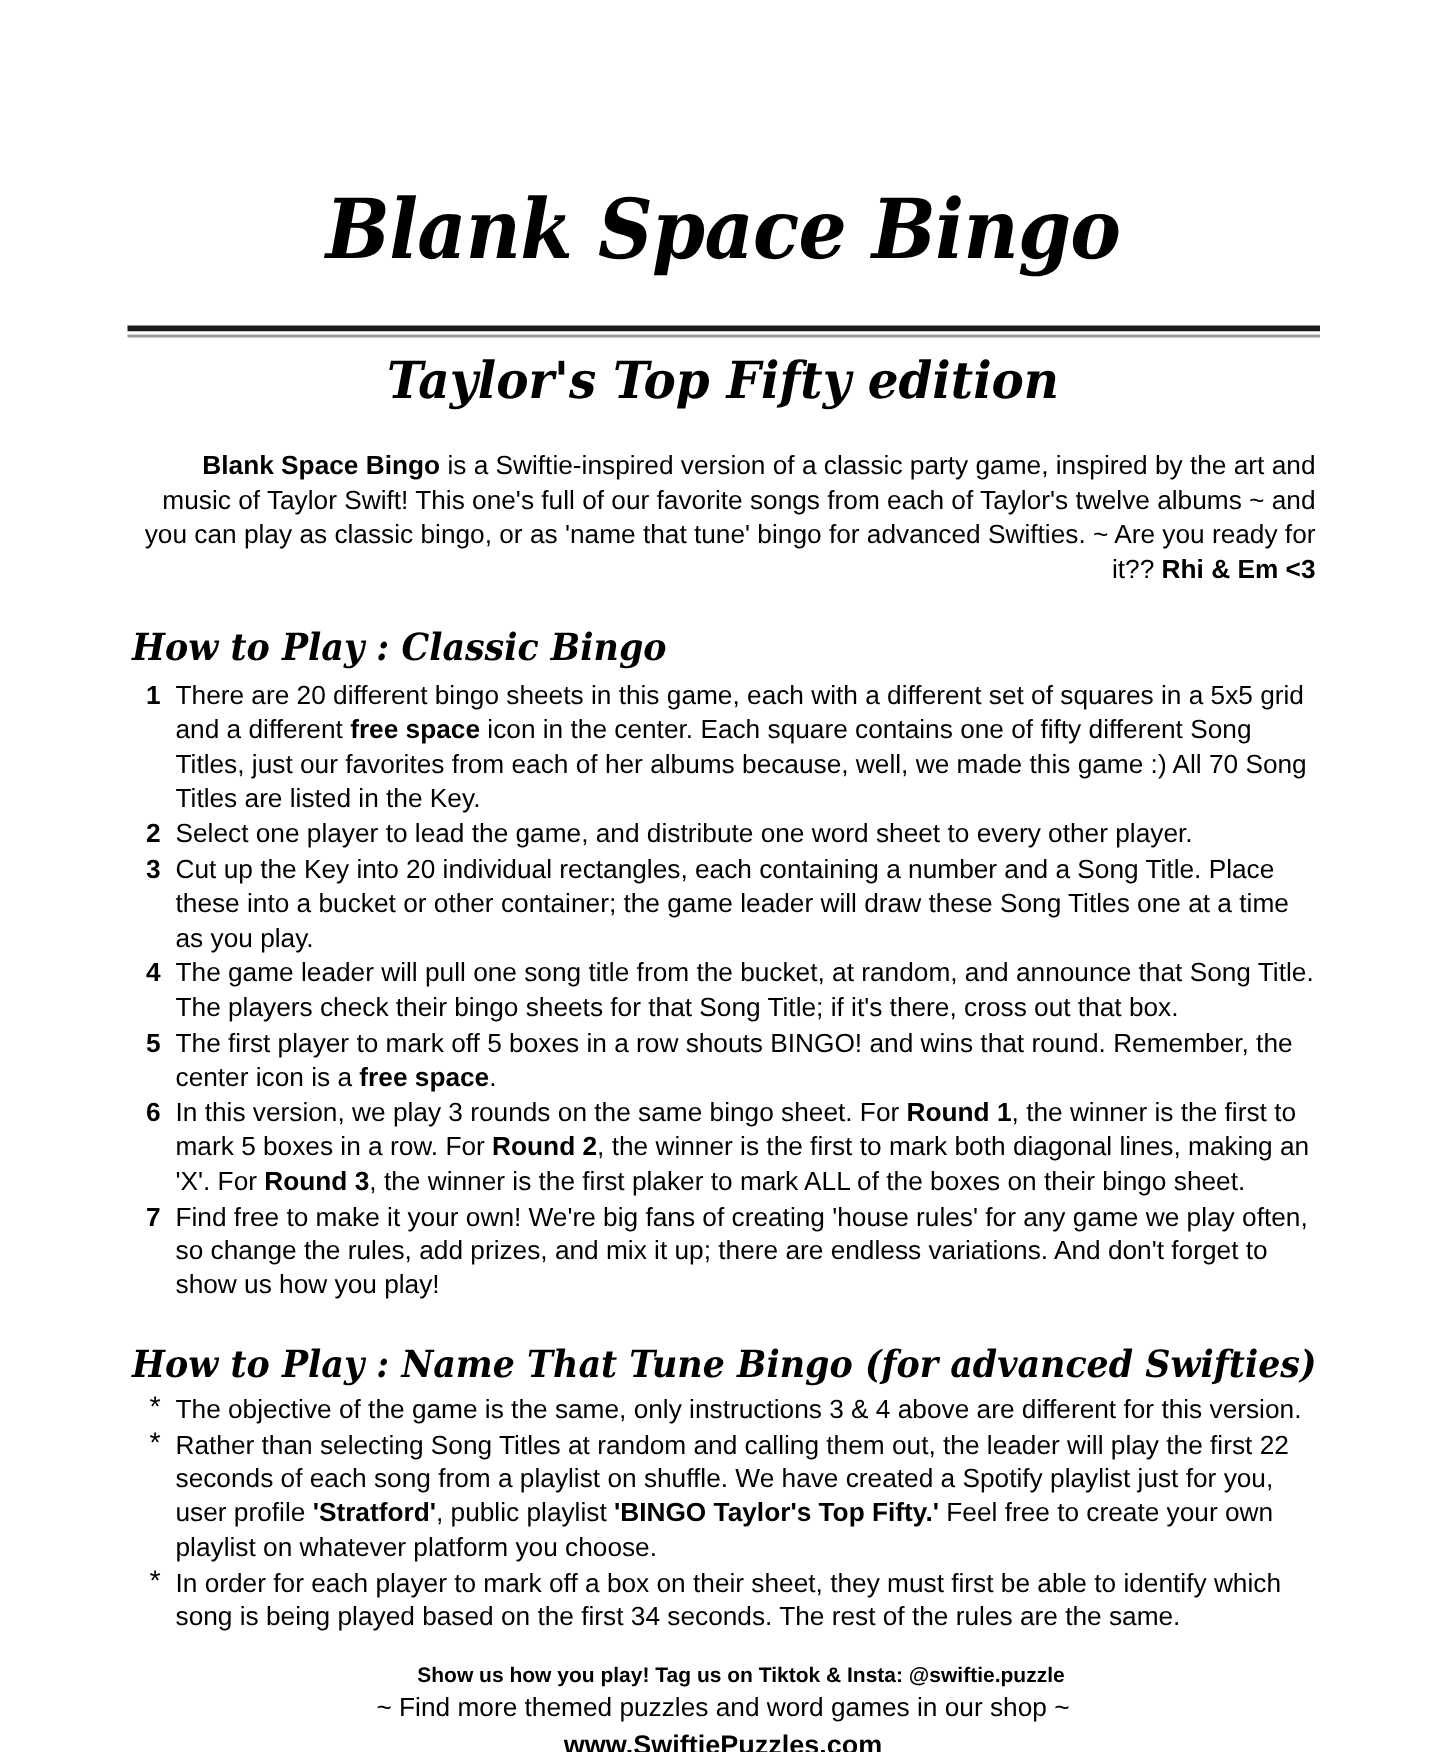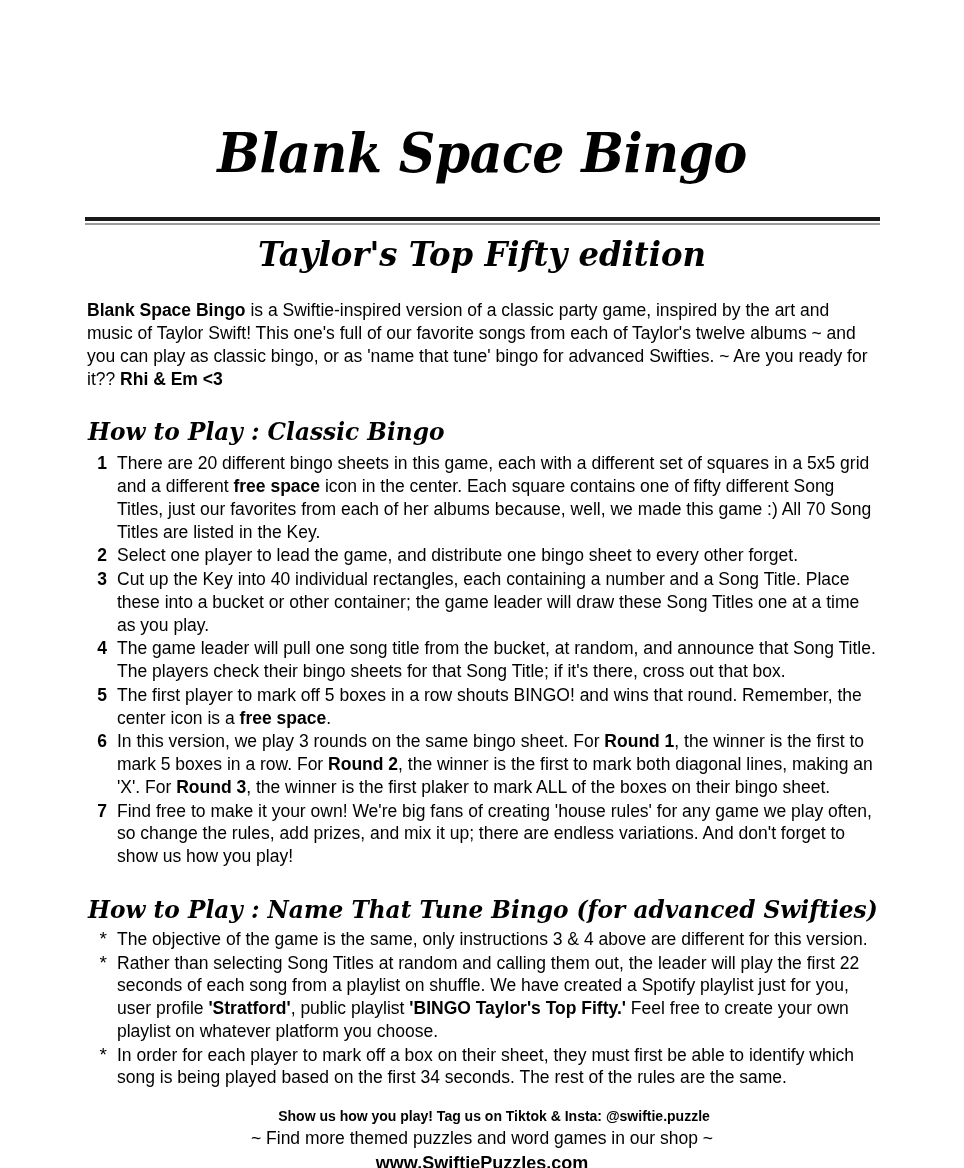--- a/index.html
+++ b/index.html
@@ -57,21 +57,21 @@
     font-size: 34px;
     line-height: 1.0;
     margin-top: 12px;
     transform: scaleX(0.95);
   }
 
   
   .intro {
     margin: 18px auto 0 auto;
     width: 790px;
-    text-align: left;
+    text-align: right;
     font-size: 17.5px;
     line-height: 1.32;
   }
   .intro b { font-weight: bold; }
 
   
   .section-heading {
     font-family: "DejaVu Serif", serif;
     font-weight: bold;
     font-style: italic;
@@ -163,25 +163,25 @@
 
   <h3 class="section-heading">How to Play : Classic Bingo</h3>
 
   <ol class="list" id="classic-list">
       <li>
         <span class="marker">1</span>
         <span class="item-text"><span>There are 20 different bingo sheets in this game, each with a different set of squares in a 5x5 grid and a different </span><b>free space</b><span> icon in the center. Each square contains one of fifty different Song Titles, just our favorites from each of her albums because, well, we made this game :) All 70 Song Titles are listed in the Key.</span></span>
       </li>
       <li>
         <span class="marker">2</span>
-        <span class="item-text"><span>Select one player to lead the game, and distribute one bingo sheet to every other forget.</span></span>
+        <span class="item-text"><span>Select one player to lead the game, and distribute one word sheet to every other player.</span></span>
       </li>
       <li>
         <span class="marker">3</span>
-        <span class="item-text"><span>Cut up the Key into 40 individual rectangles, each containing a number and a Song Title. Place these into a bucket or other container; the game leader will draw these Song Titles one at a time as you play.</span></span>
+        <span class="item-text"><span>Cut up the Key into 20 individual rectangles, each containing a number and a Song Title. Place these into a bucket or other container; the game leader will draw these Song Titles one at a time as you play.</span></span>
       </li>
       <li>
         <span class="marker">4</span>
         <span class="item-text"><span>The game leader will pull one song title from the bucket, at random, and announce that Song Title. The players check their bingo sheets for that Song Title; if it's there, cross out that box.</span></span>
       </li>
       <li>
         <span class="marker">5</span>
         <span class="item-text"><span>The first player to mark off 5 boxes in a row shouts BINGO! and wins that round. Remember, the center icon is a </span><b>free space</b><span>.</span></span>
       </li>
       <li>

